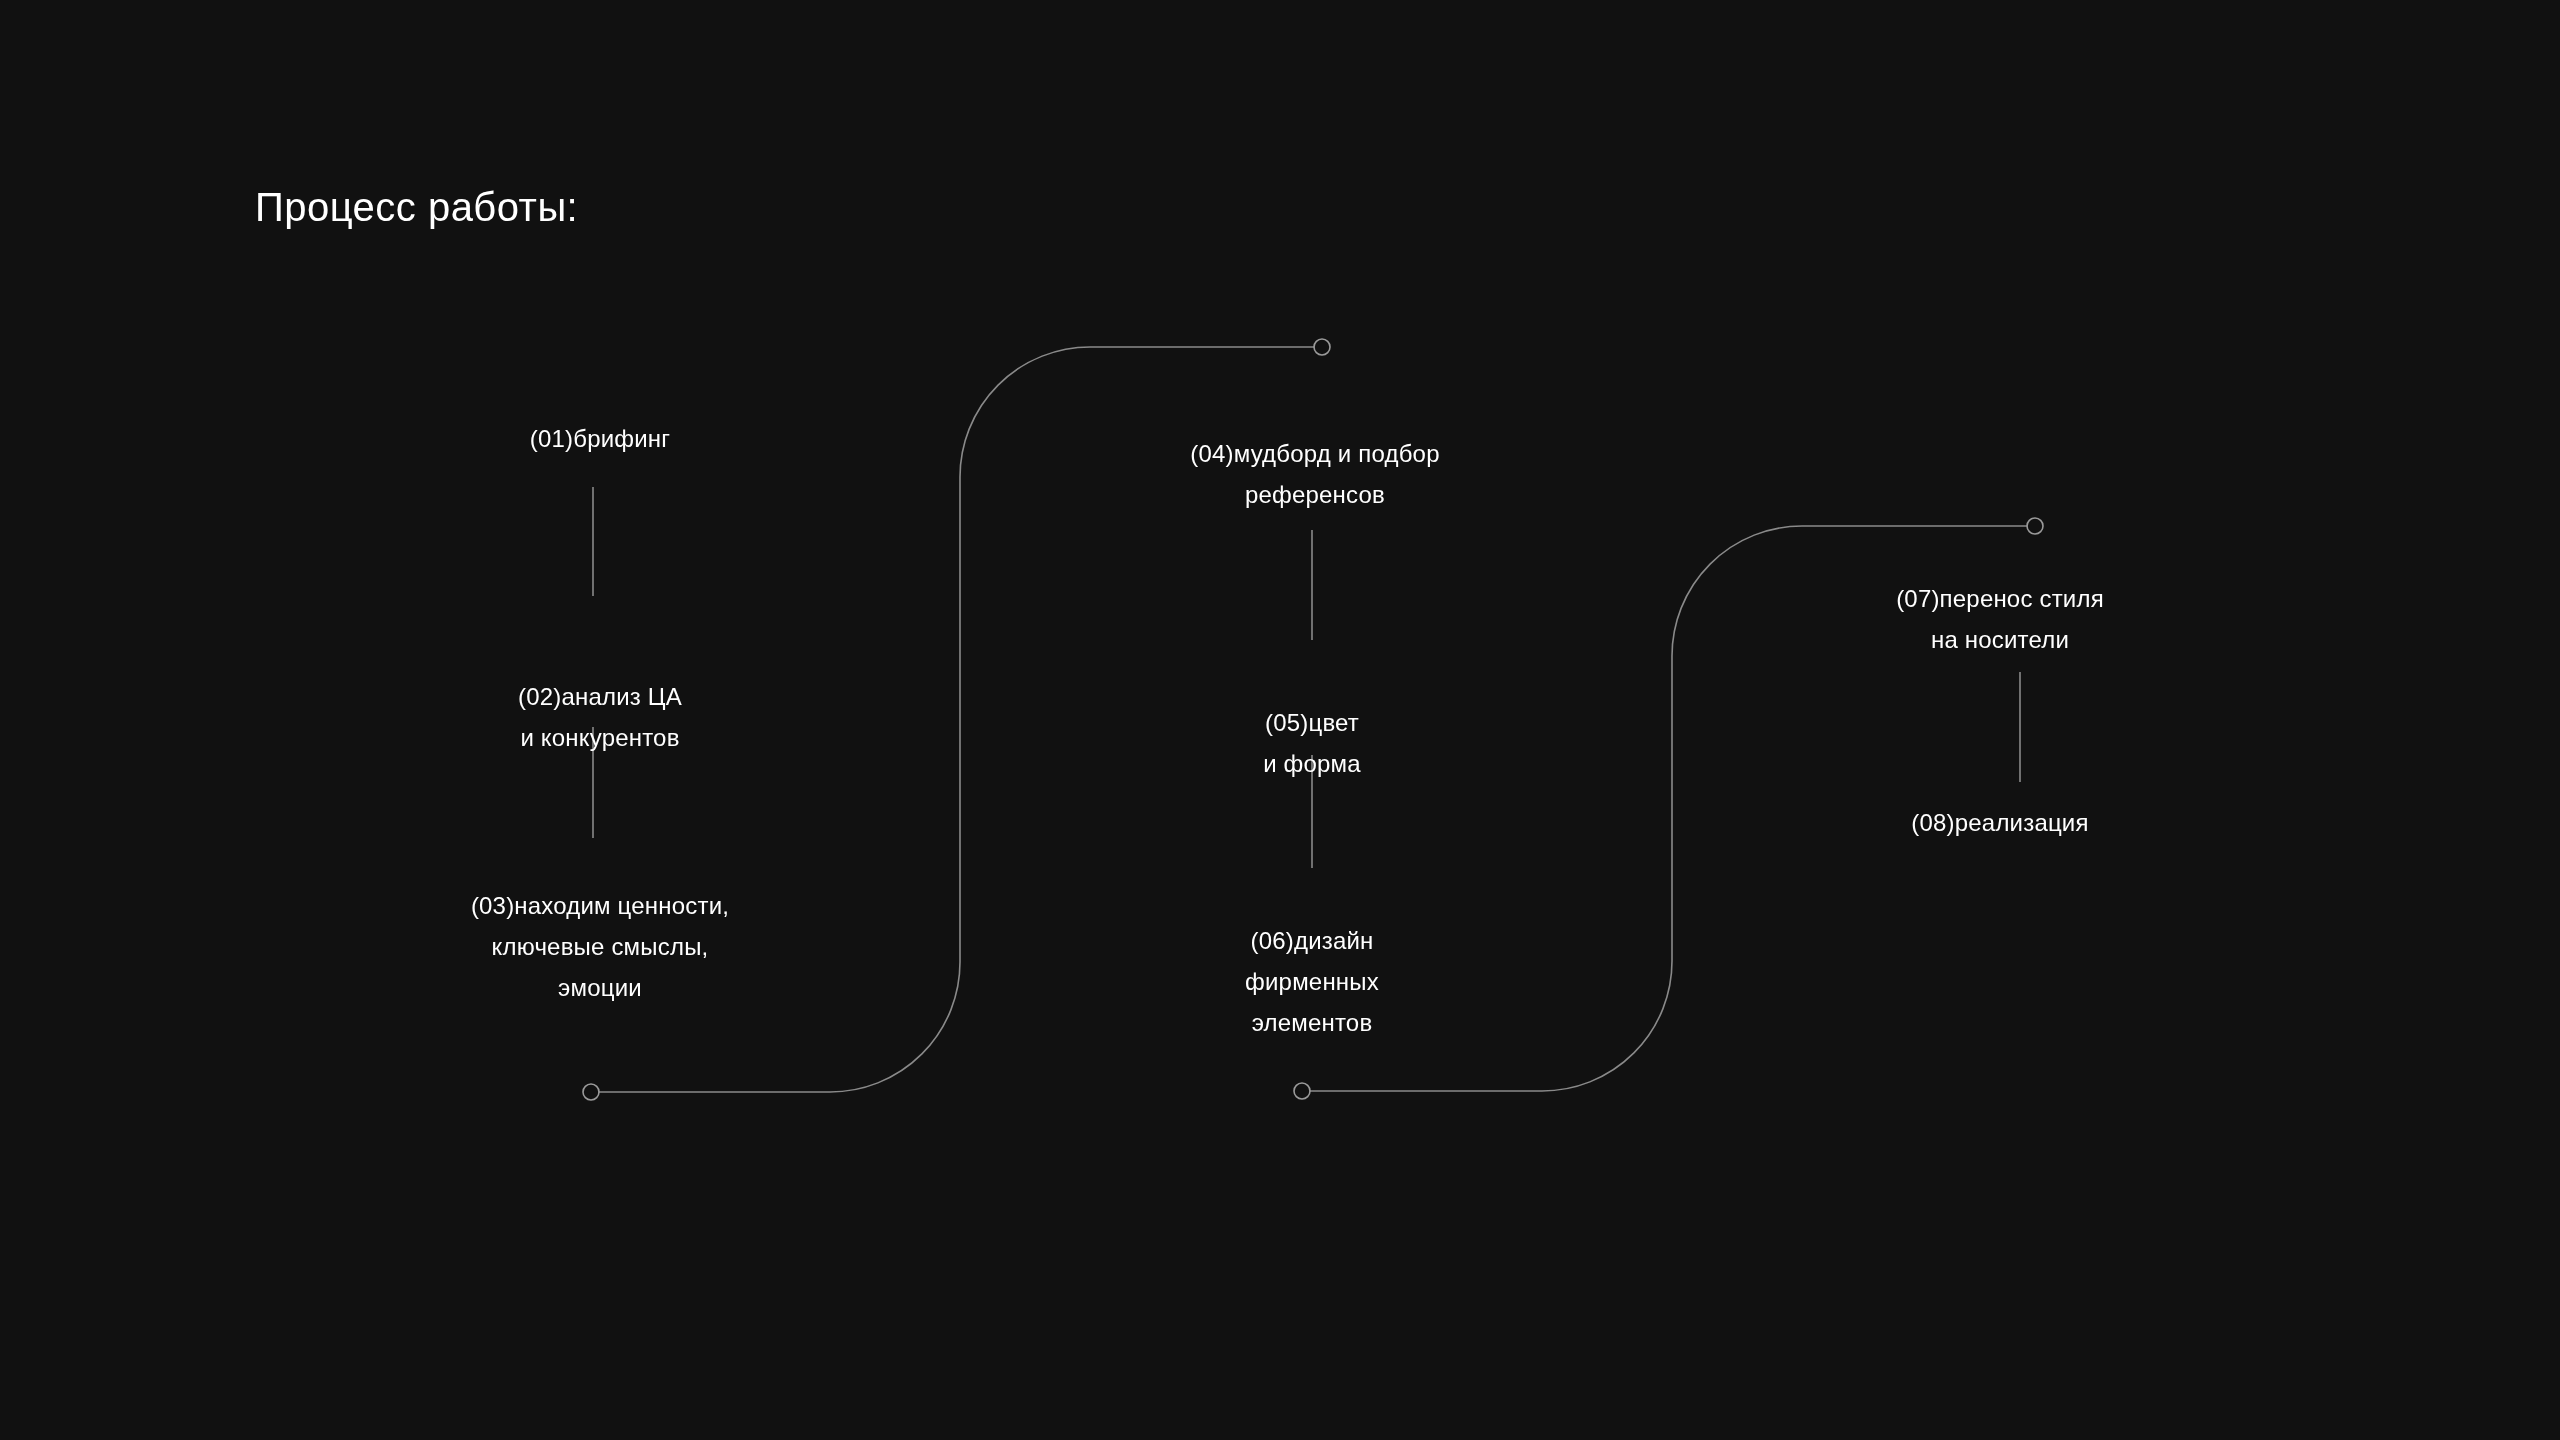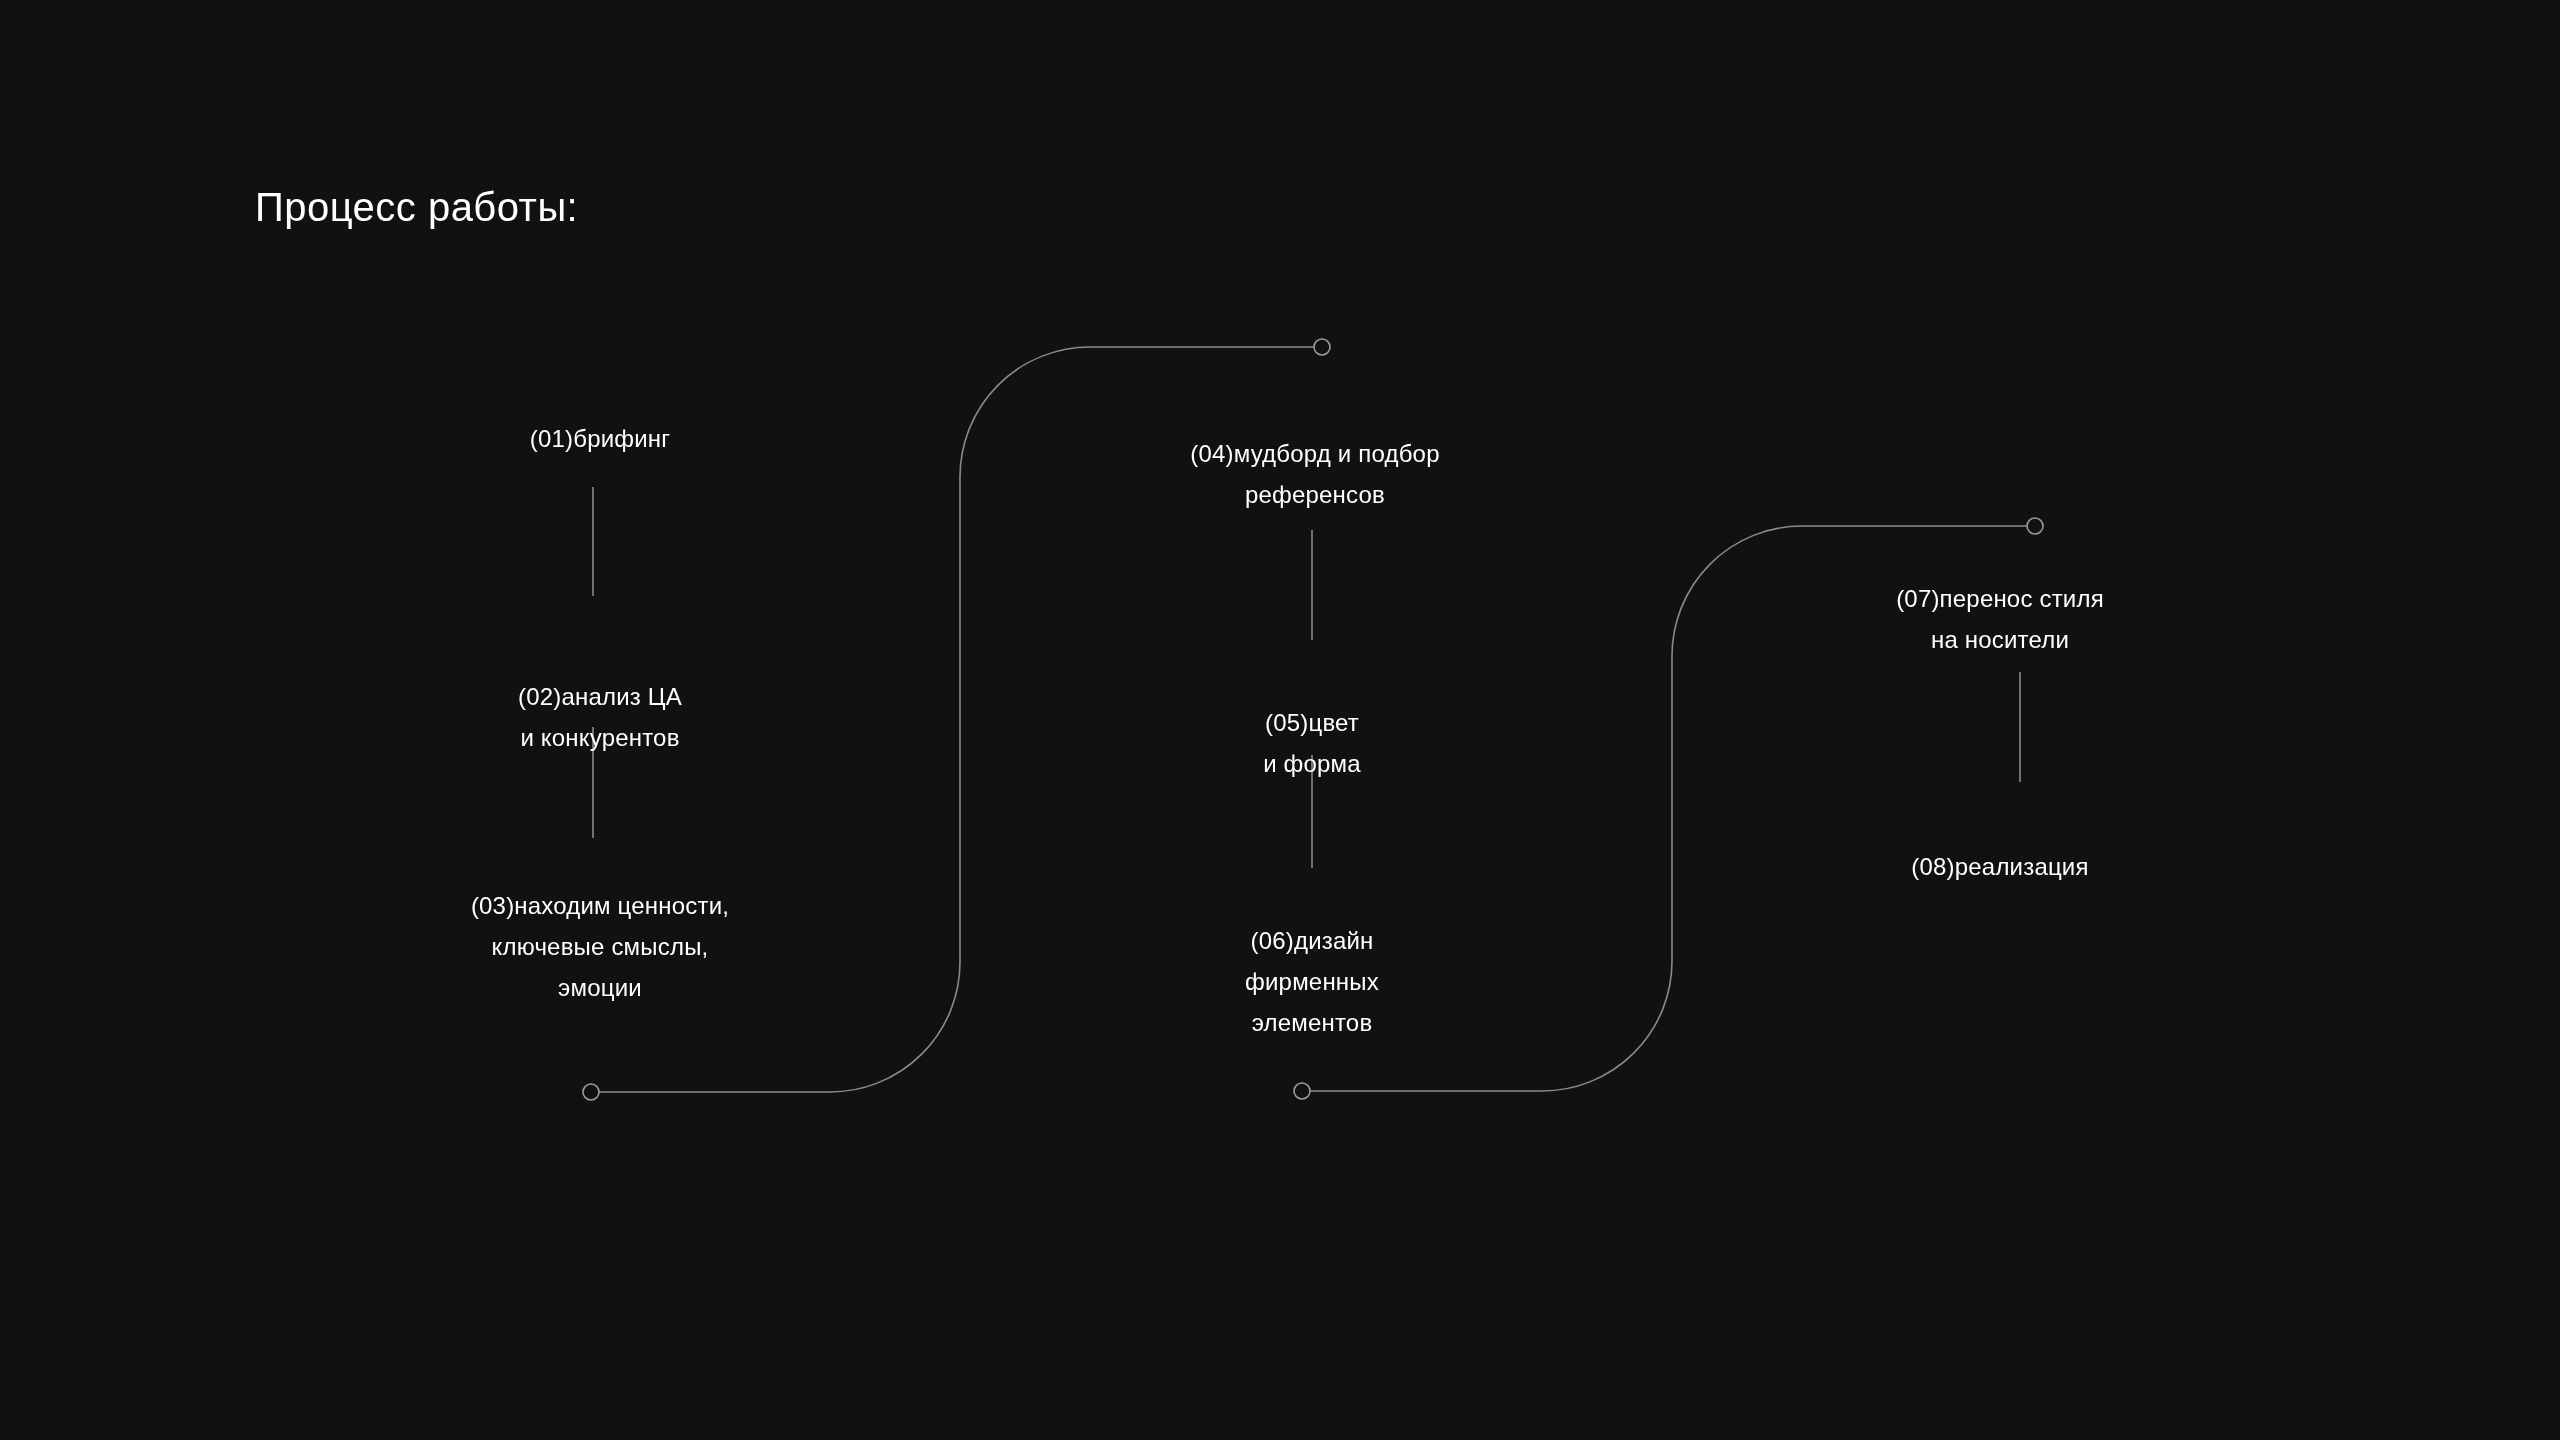--- a/index.html
+++ b/index.html
@@ -97,18 +97,18 @@
       </div>
       <div class="step" style="left: 1312px; top: 920px;">
         <span class="line">(06)дизайн</span>
         <span class="line">фирменных</span>
         <span class="line">элементов</span>
       </div>
       <div class="step" style="left: 2000px; top: 578px;">
         <span class="line">(07)перенос стиля</span>
         <span class="line">на носители</span>
       </div>
-      <div class="step" style="left: 2000px; top: 846px;">
+      <div class="step" style="left: 2000px; top: 802px;">
         <span class="line">(08)реализация</span>
       </div>
     </div>
 
 </div>
 
 </body></html>

